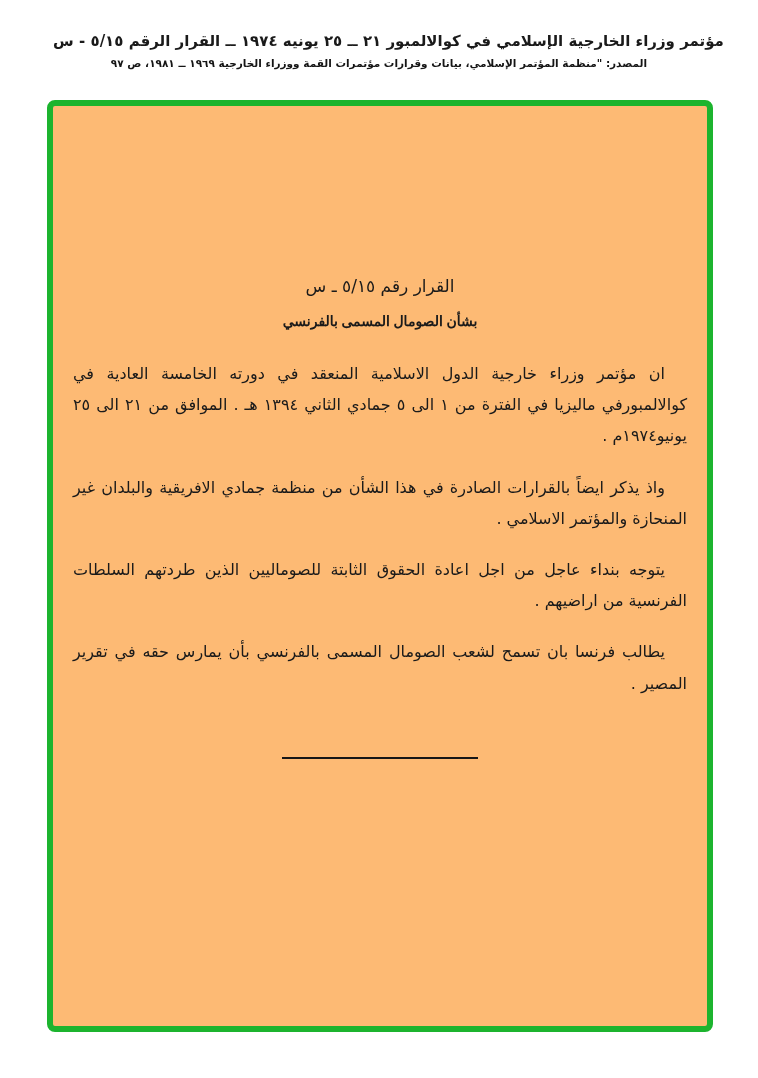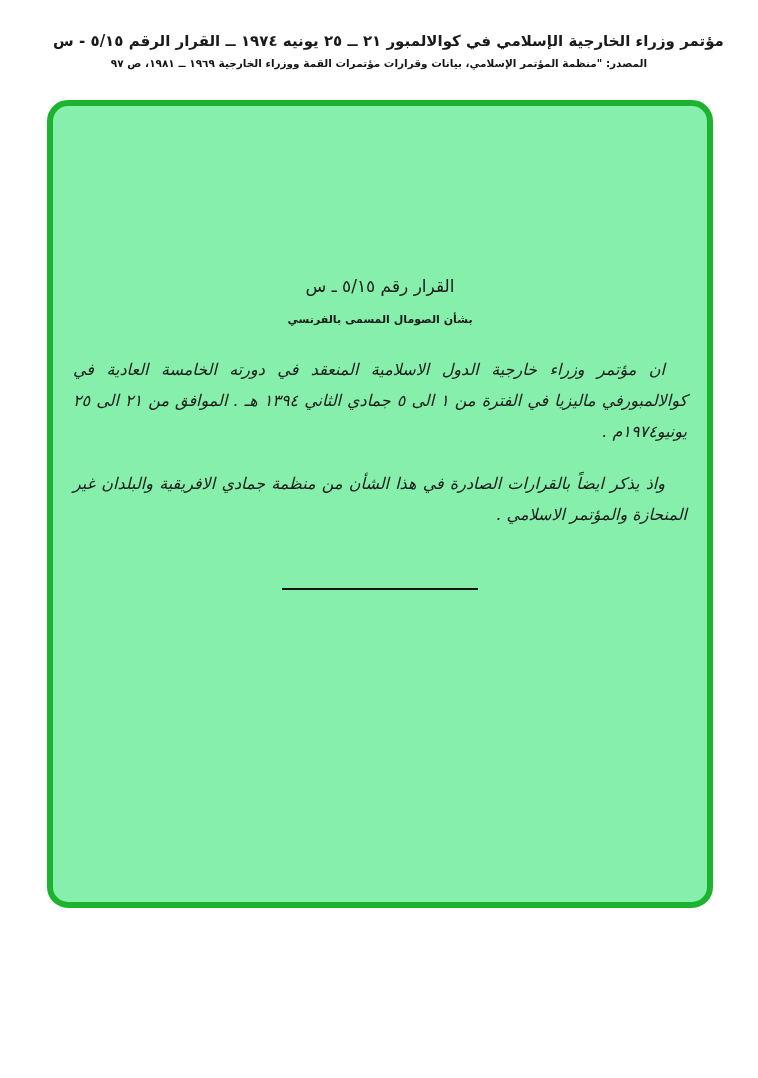--- a/index.html
+++ b/index.html
@@ -28,49 +28,49 @@
     font-size: 10.5px;
     font-weight: bold;
     margin-top: 7px;
     color: #151515;
   }
   .doc-frame {
     position: absolute;
     left: 47px;
     top: 100px;
     width: 666px;
-    height: 808px;
+    height: 932px;
     box-sizing: border-box;
     border: 6px solid #1cb42e;
-    border-radius: 21px;
-    background: #86efac;
+    border-radius: 8px;
+    background: #fdba74;
   }
   .doc-content {
     direction: rtl;
     padding: 0 20px;
   }
   .doc-title1 {
     text-align: center;
     font-size: 17px;
     font-weight: normal;
     margin-top: 170px;
   }
   .doc-title2 {
     text-align: center;
-    font-size: 11px;
+    font-size: 14px;
     font-weight: bold;
     margin-top: 17px;
+    font-family: Liberation Serif, serif;
   }
   .doc-paragraph {
     font-size: 16px;
     line-height: 1.95;
     text-align: justify;
     text-indent: 22px;
     margin: 20px 0 0 0;
-    font-style: italic;
   }
   .doc-paragraph.first {
     margin-top: 28px;
   }
   .footer-rule {
     width: 196px;
     height: 2px;
     background: #161616;
     margin: 58px auto 0 auto;
   }
@@ -88,18 +88,20 @@
 
     <div class="doc-title1">القرار رقم ٥/١٥ ـ س</div>
 
     <div class="doc-title2">بشأن الصومال المسمى بالفرنسي</div>
 
     <p class="doc-paragraph first">ان مؤتمر وزراء خارجية الدول الاسلامية المنعقد في دورته الخامسة العادية في كوالالمبورفي ماليزيا في الفترة من ١ الى ٥ جمادي الثاني ١٣٩٤ هـ . الموافق من ٢١ الى ٢٥ يونيو١٩٧٤م .</p>
 
 
     <p class="doc-paragraph">واذ يذكر ايضاً بالقرارات الصادرة في هذا الشأن من منظمة جمادي الافريقية والبلدان غير المنحازة والمؤتمر الاسلامي .</p>
 
+    <p class="doc-paragraph">يتوجه بنداء عاجل من اجل اعادة الحقوق الثابتة للصوماليين الذين طردتهم السلطات الفرنسية من اراضيهم .</p>
 
+    <p class="doc-paragraph">يطالب فرنسا بان تسمح لشعب الصومال المسمى بالفرنسي بأن يمارس حقه في تقرير المصير .</p>
 
     <div class="footer-rule"></div>
 
   </div>
 </div>
 
 </body></html>

